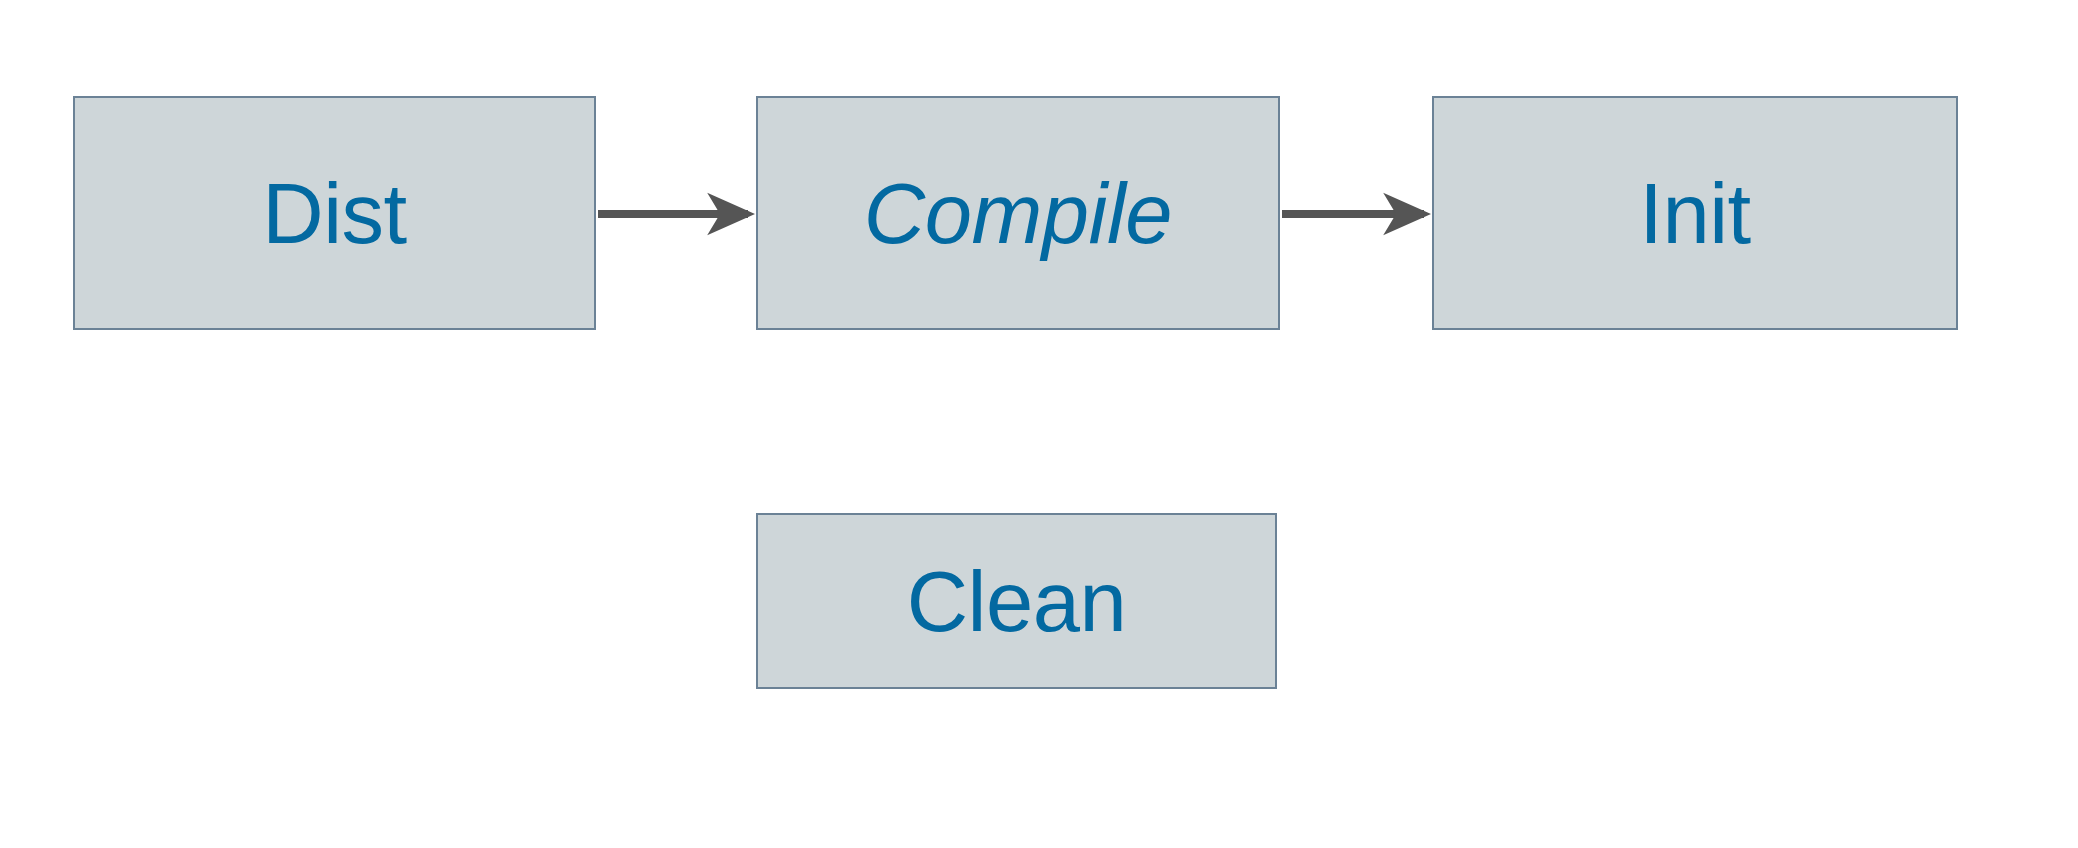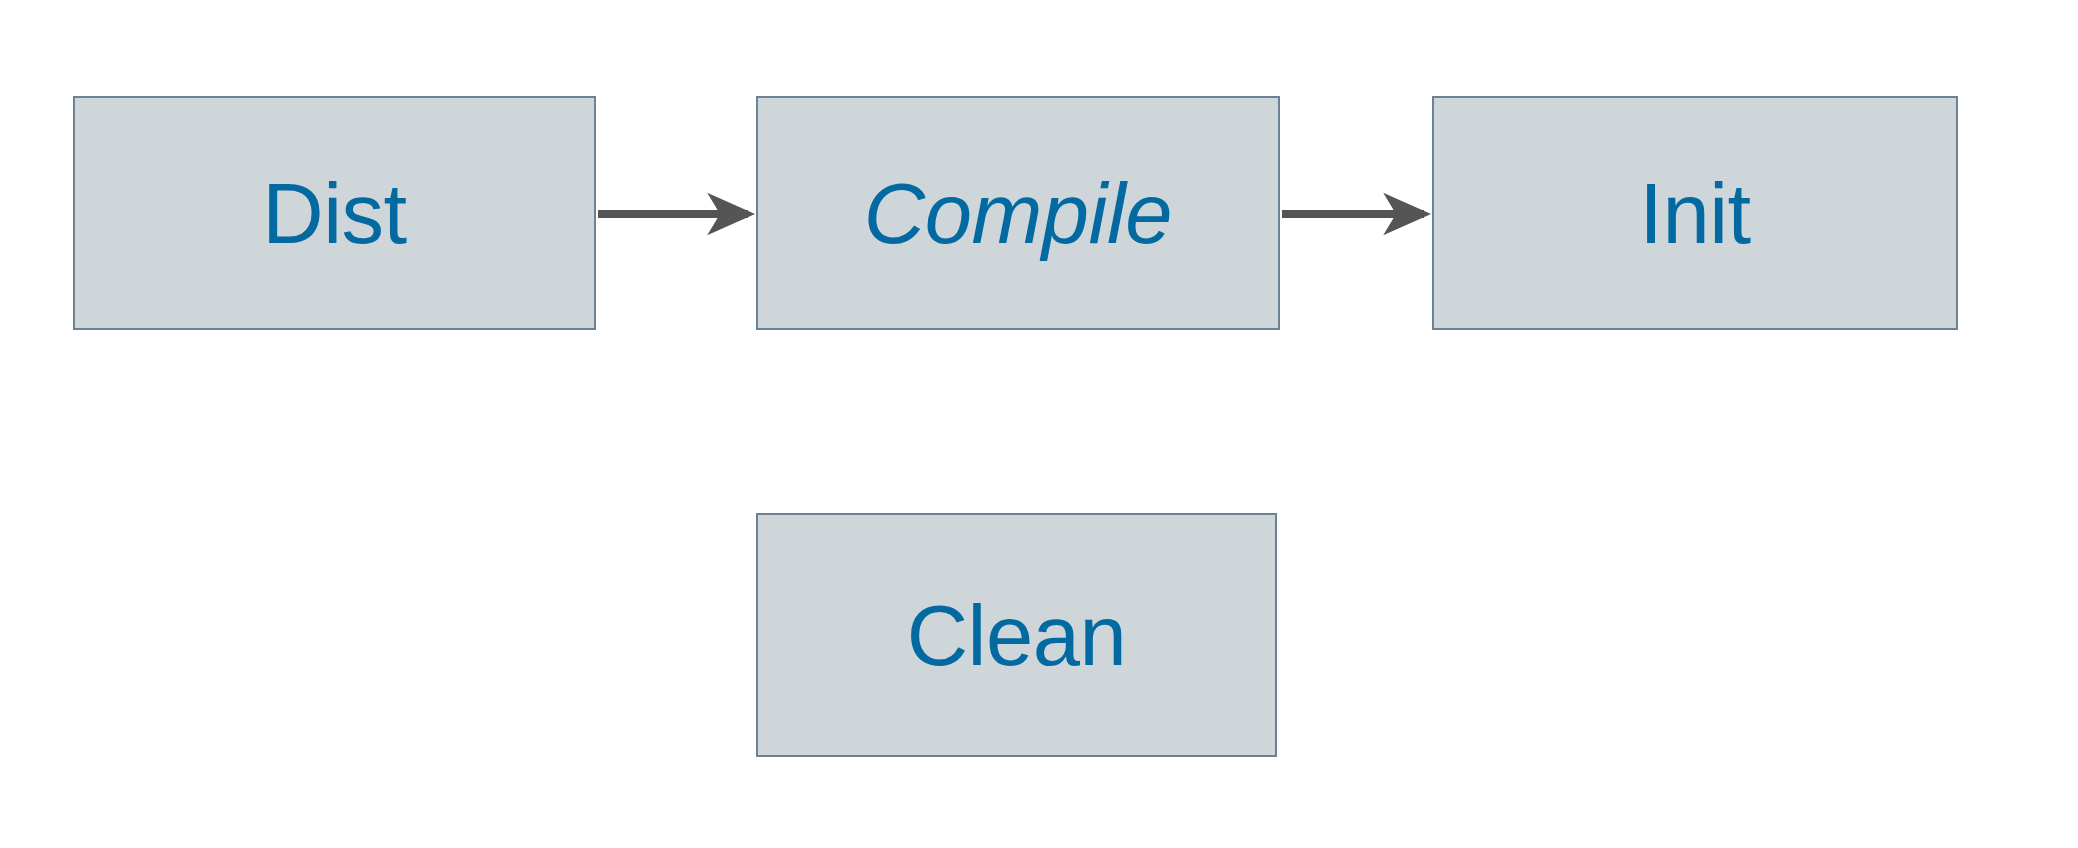--- a/index.html
+++ b/index.html
@@ -66,17 +66,17 @@
   </div>
 
   <div class="node" style="left:756px; top:96px; width:524px; height:234px;font-style:italic;">
     <span class="node-label">Compile</span>
   </div>
 
   <div class="node" style="left:1432px; top:96px; width:526px; height:234px;">
     <span class="node-label">Init</span>
   </div>
 
-  <div class="node" style="left:756px; top:513px; width:521px; height:244px;align-items:center;">
+  <div class="node" style="left:756px; top:513px; width:521px; height:176px;align-items:center;">
     <span class="node-label">Clean</span>
   </div>
 
 </div>
 
 </body></html>

